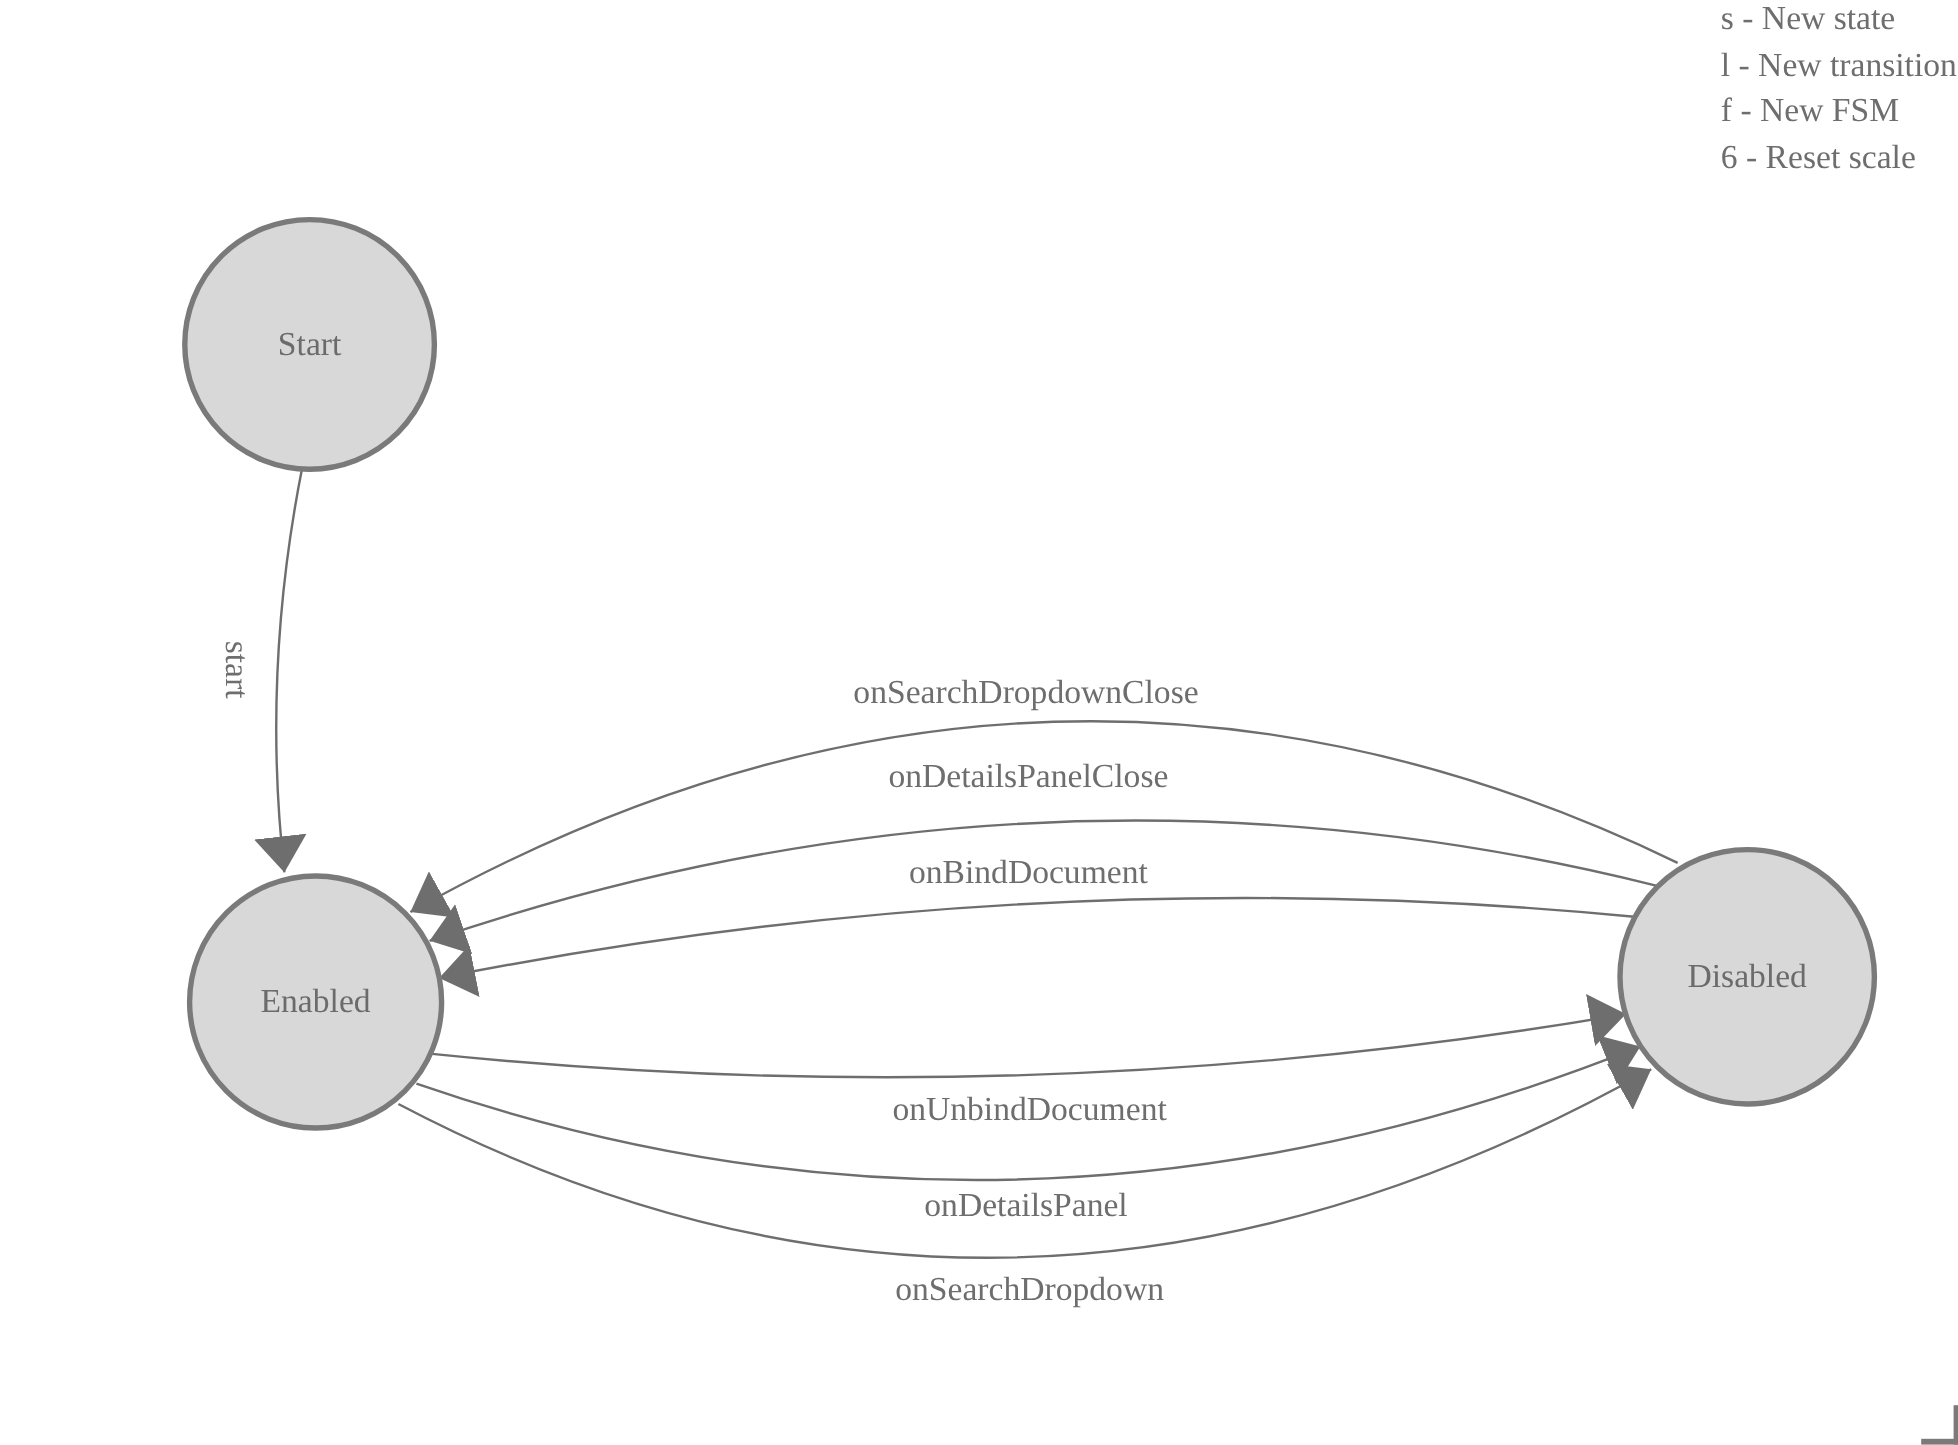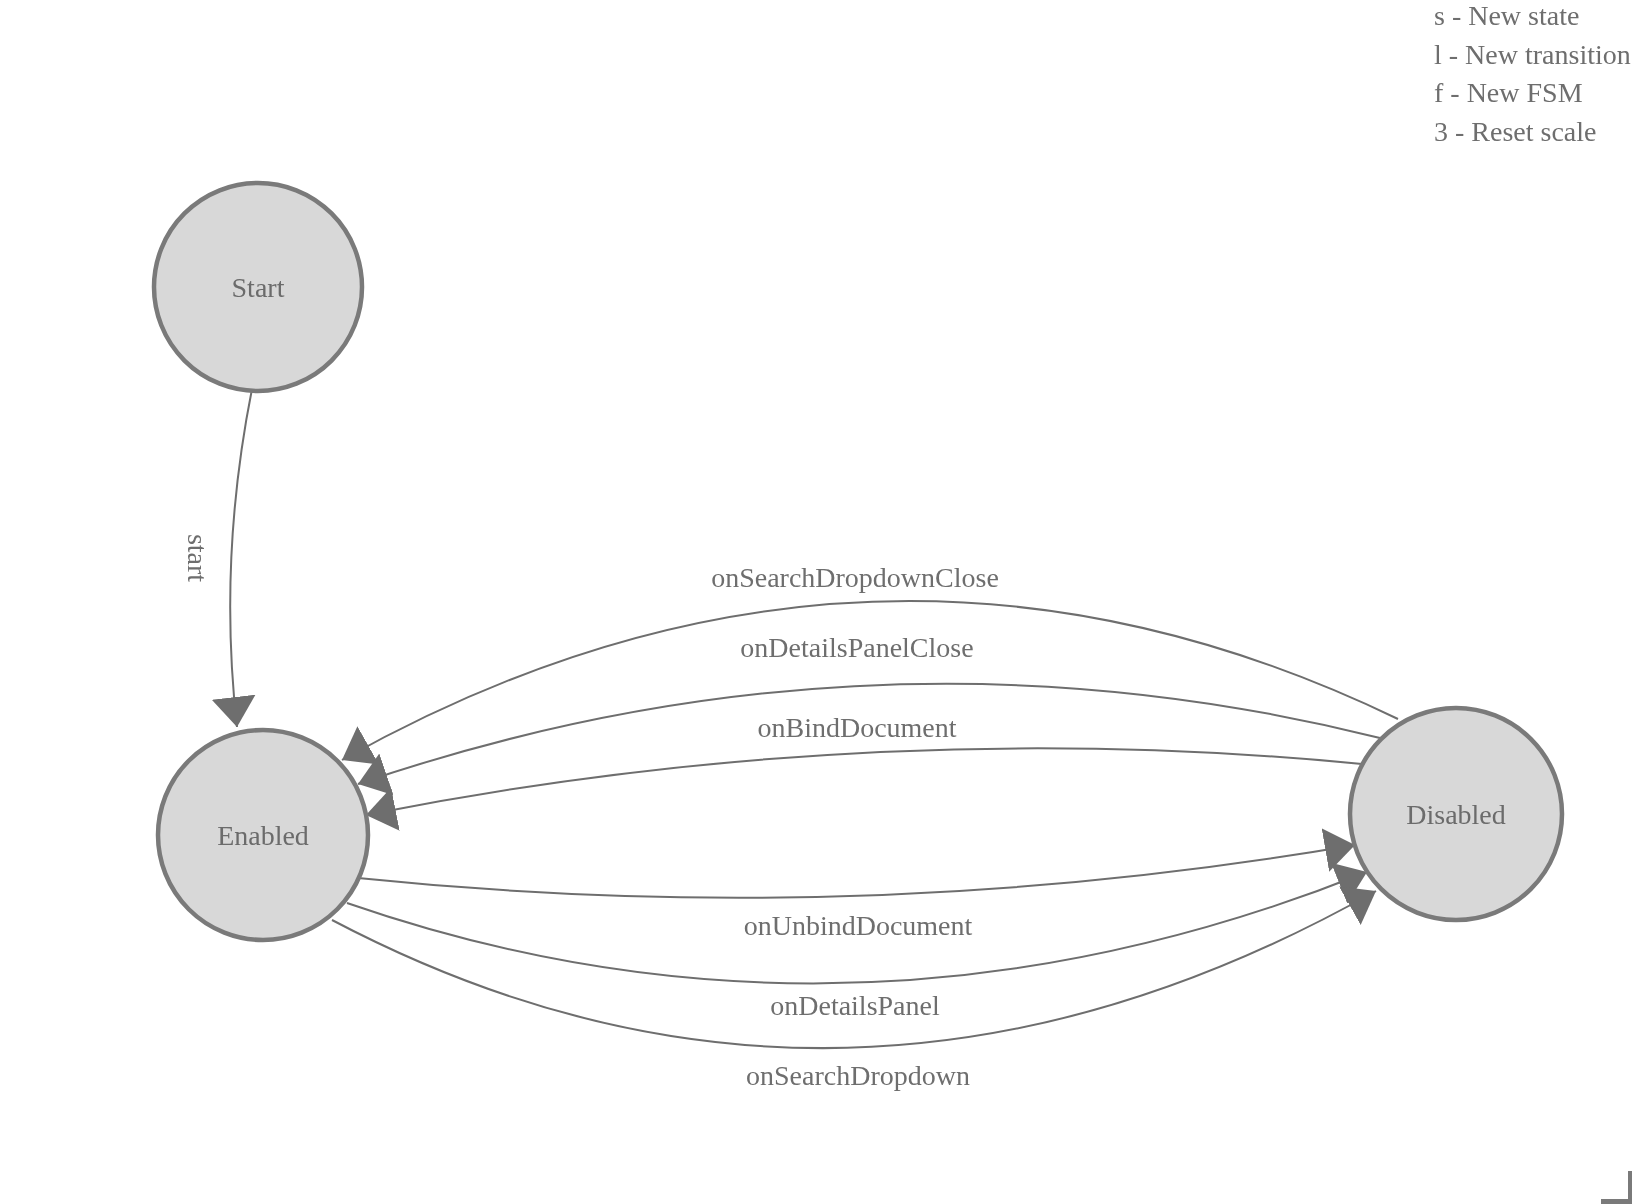--- a/index.html
+++ b/index.html
@@ -82,18 +82,18 @@
     <text class="edge-label" x="857" y="727">onBindDocument</text>
     <text class="edge-label" x="858" y="925">onUnbindDocument</text>
     <text class="edge-label" x="855" y="1005">onDetailsPanel</text>
     <text class="edge-label" x="858" y="1075">onSearchDropdown</text>
   </svg>
 
   <div class="legend">
     <div>s - New state</div>
     <div>l - New transition</div>
     <div>f - New FSM</div>
-    <div>3 - Reset scale</div>
+    <div>6 - Reset scale</div>
   </div>
 
   <div class="corner-handle"></div>
 
 </div>
 
 </body></html>

